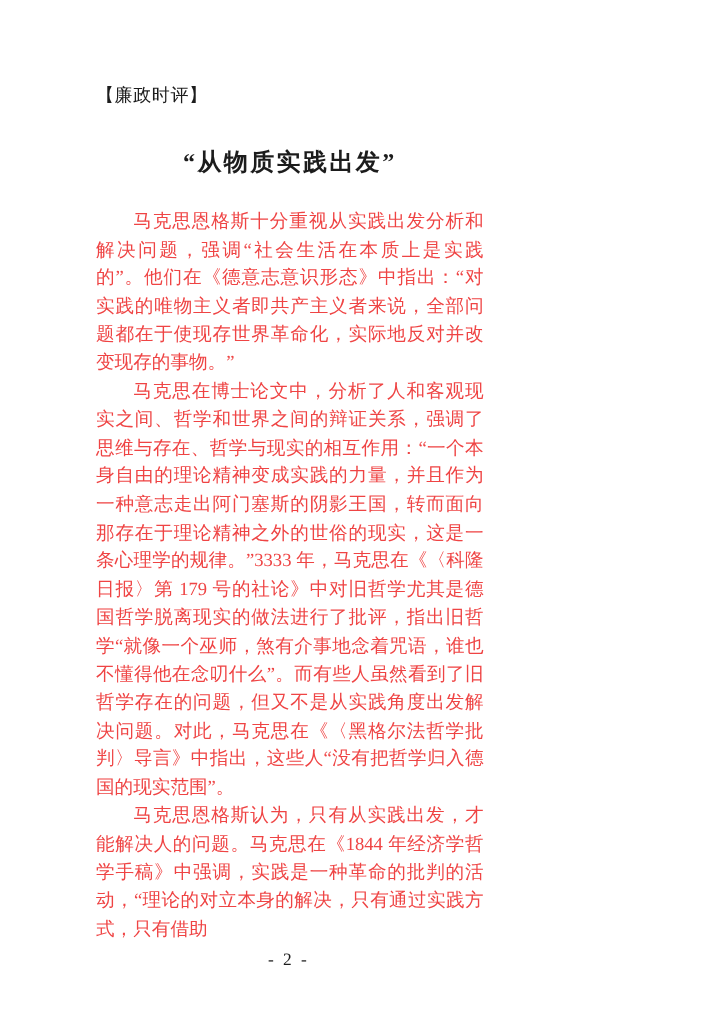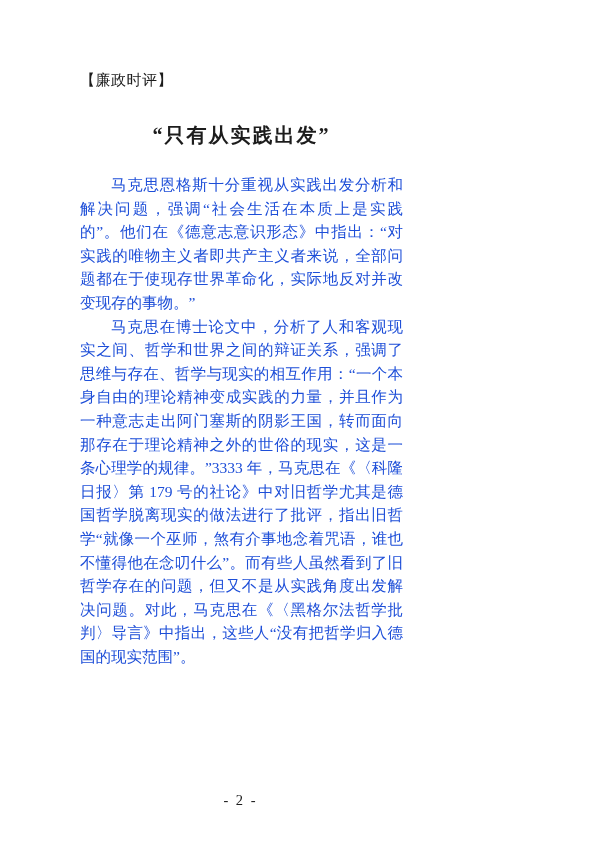--- a/index.html
+++ b/index.html
@@ -33,40 +33,41 @@
     color: #1c1c1c;
   }
   .body-text p {
     margin: 0;
     font-size: 15.5px;
     line-height: 23.6px;
     text-indent: 2em;
     text-align: justify;
     text-justify: inter-character;
     word-break: break-all;
-    color: #1d4ed8;
+    color: #ef4444;
   }
   .page-number {
     position: absolute;
     left: 0;
     right: 0;
     bottom: 40px;
     text-align: center;
     font-size: 14.5px;
     letter-spacing: 2px;
     color: #1c1c1c;
   }
 </style>
 </head>
 <body>
 
 <div class="page">
   <div class="col-header">【廉政时评】</div>
 
-  <h1 class="article-title">“只有从实践出发”</h1>
+  <h1 class="article-title">“从物质实践出发”</h1>
 
   <div class="body-text">
     <p>马克思恩格斯十分重视从实践出发分析和解决问题，强调“社会生活在本质上是实践的”。他们在《德意志意识形态》中指出：“对实践的唯物主义者即共产主义者来说，全部问题都在于使现存世界革命化，实际地反对并改变现存的事物。”</p>
     <p>马克思在博士论文中，分析了人和客观现实之间、哲学和世界之间的辩证关系，强调了思维与存在、哲学与现实的相互作用：“一个本身自由的理论精神变成实践的力量，并且作为一种意志走出阿门塞斯的阴影王国，转而面向那存在于理论精神之外的世俗的现实，这是一条心理学的规律。”3333 年，马克思在《〈科隆日报〉第 179 号的社论》中对旧哲学尤其是德国哲学脱离现实的做法进行了批评，指出旧哲学“就像一个巫师，煞有介事地念着咒语，谁也不懂得他在念叨什么”。而有些人虽然看到了旧哲学存在的问题，但又不是从实践角度出发解决问题。对此，马克思在《〈黑格尔法哲学批判〉导言》中指出，这些人“没有把哲学归入德国的现实范围”。</p>
+    <p>马克思恩格斯认为，只有从实践出发，才能解决人的问题。马克思在《1844 年经济学哲学手稿》中强调，实践是一种革命的批判的活动，“理论的对立本身的解决，只有通过实践方式，只有借助</p>
   </div>
 
   <div class="page-number">- 2 -</div>
 </div>
 
 </body></html>

